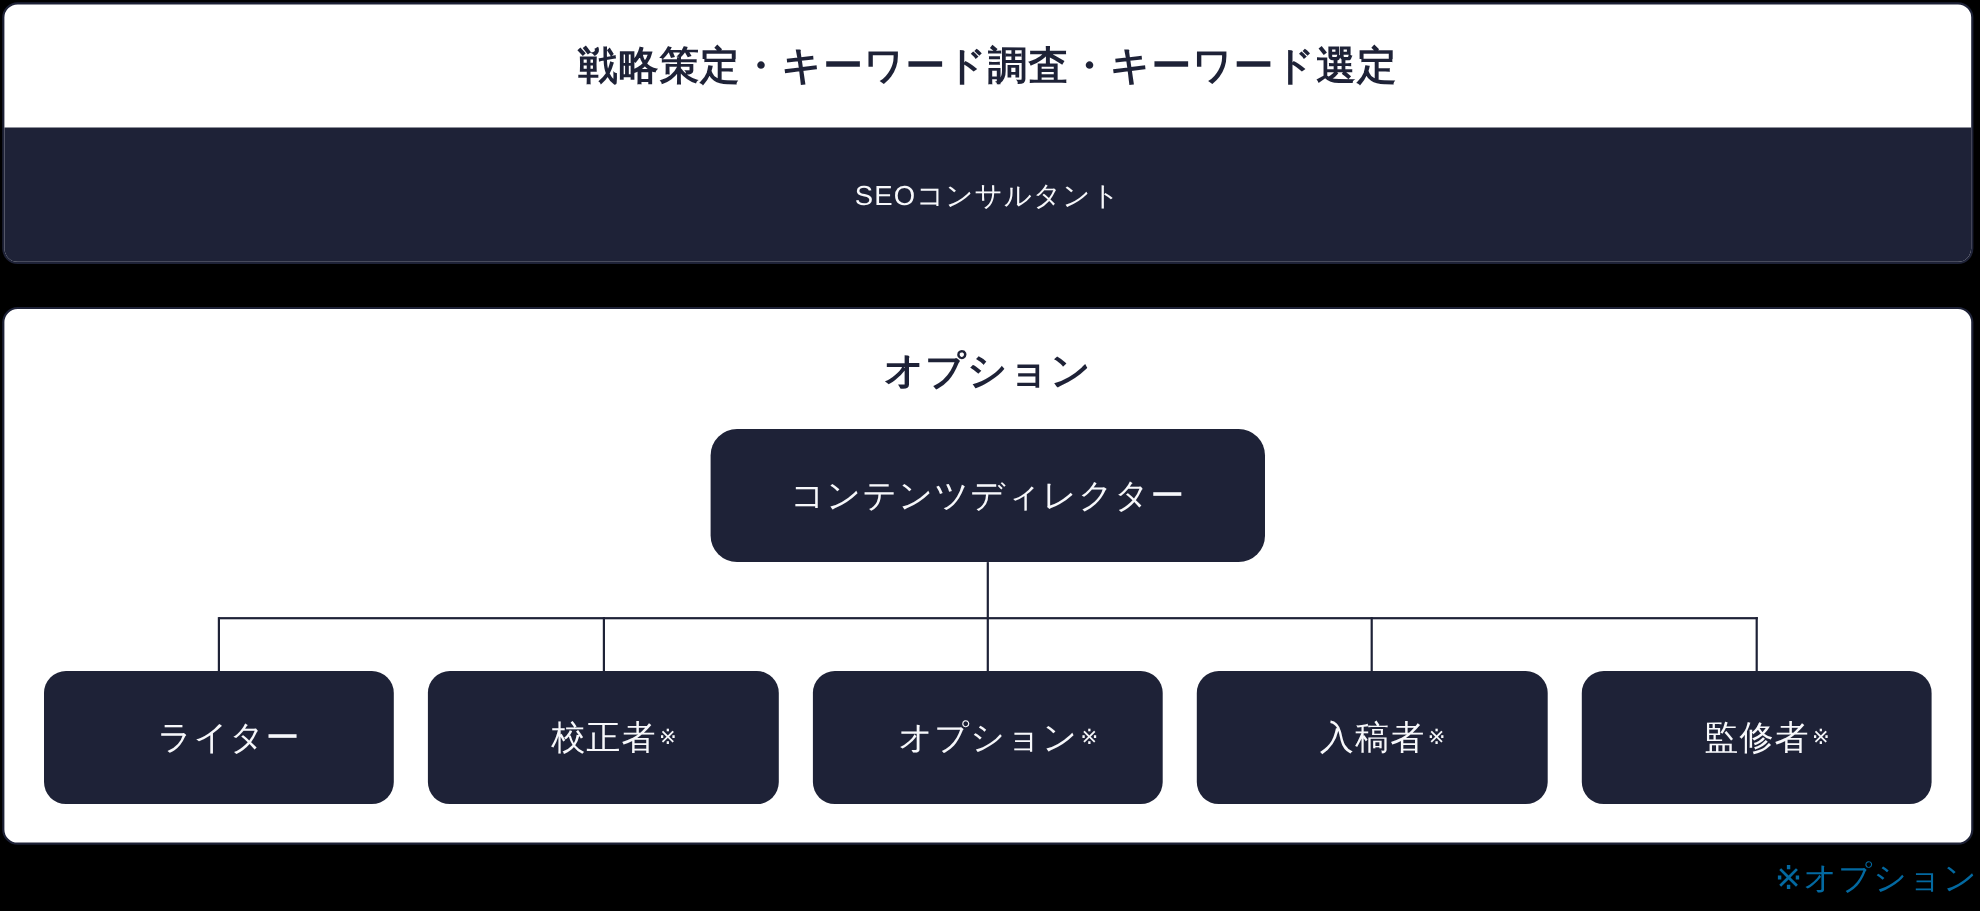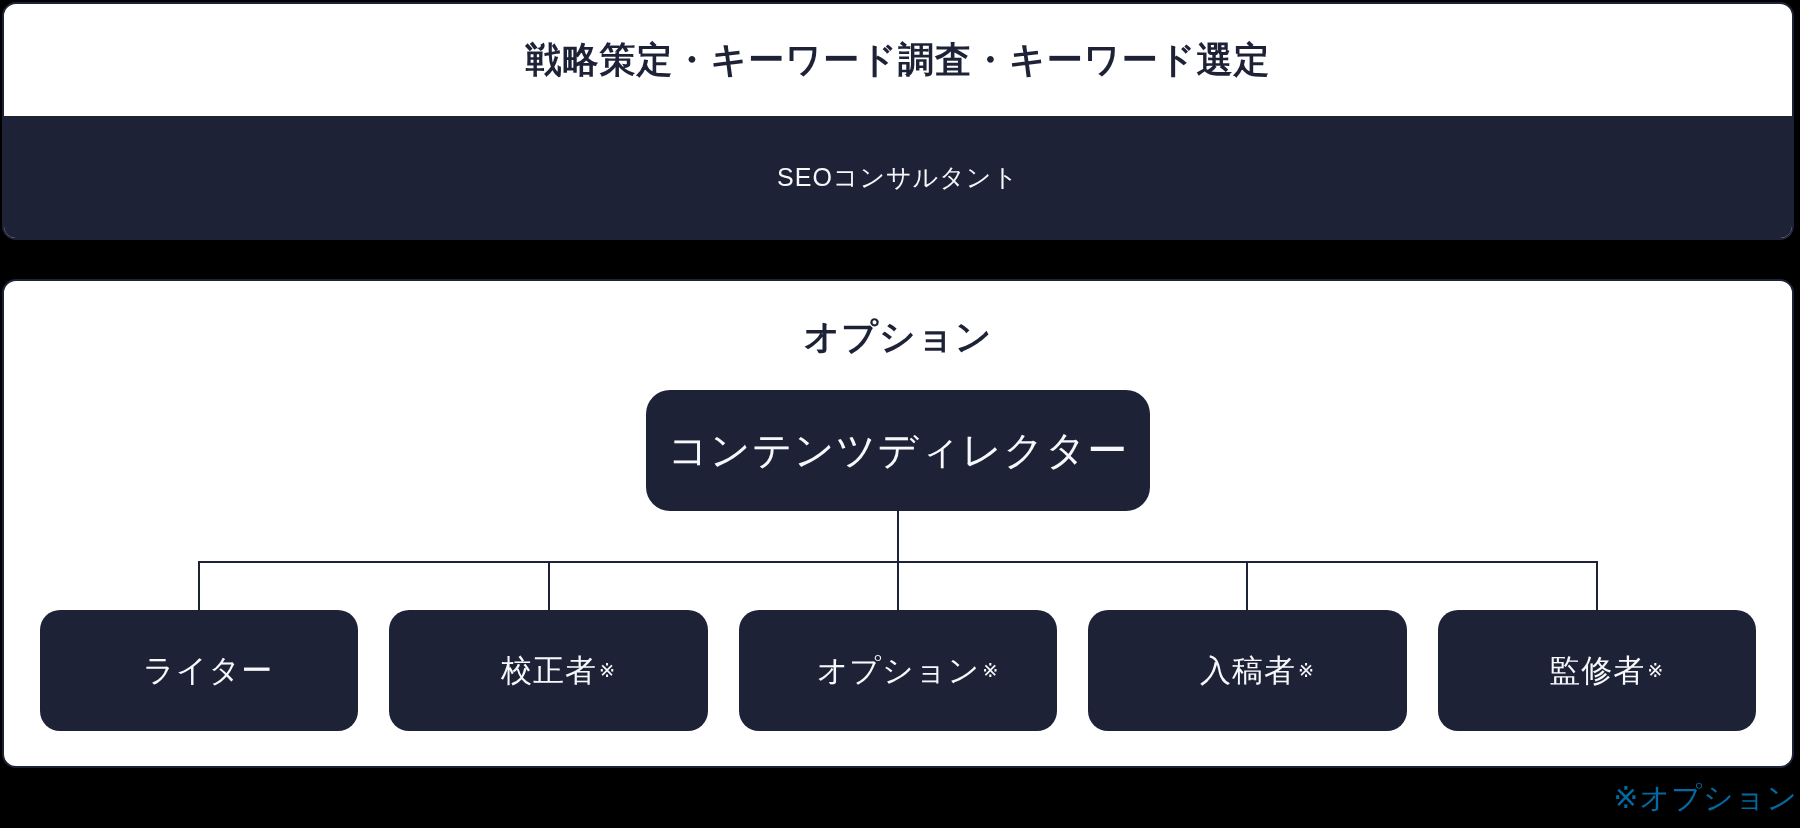--- a/index.html
+++ b/index.html
@@ -62,21 +62,21 @@
     left: 50%;
     transform: translateX(-50%);
     width: 504px;
     height: 121px;
     background: #1e2237;
     border-radius: 24px;
     display: flex;
     align-items: center;
     justify-content: center;
     color: #f7f8fb;
-    font-size: 40px;
+    font-size: 31px;
     letter-spacing: 1px;
   }
 
   .line {
     position: absolute;
     background: #1e2237;
   }
   .line.v { width: 2px; }
   .line.h { height: 2px; }
 

